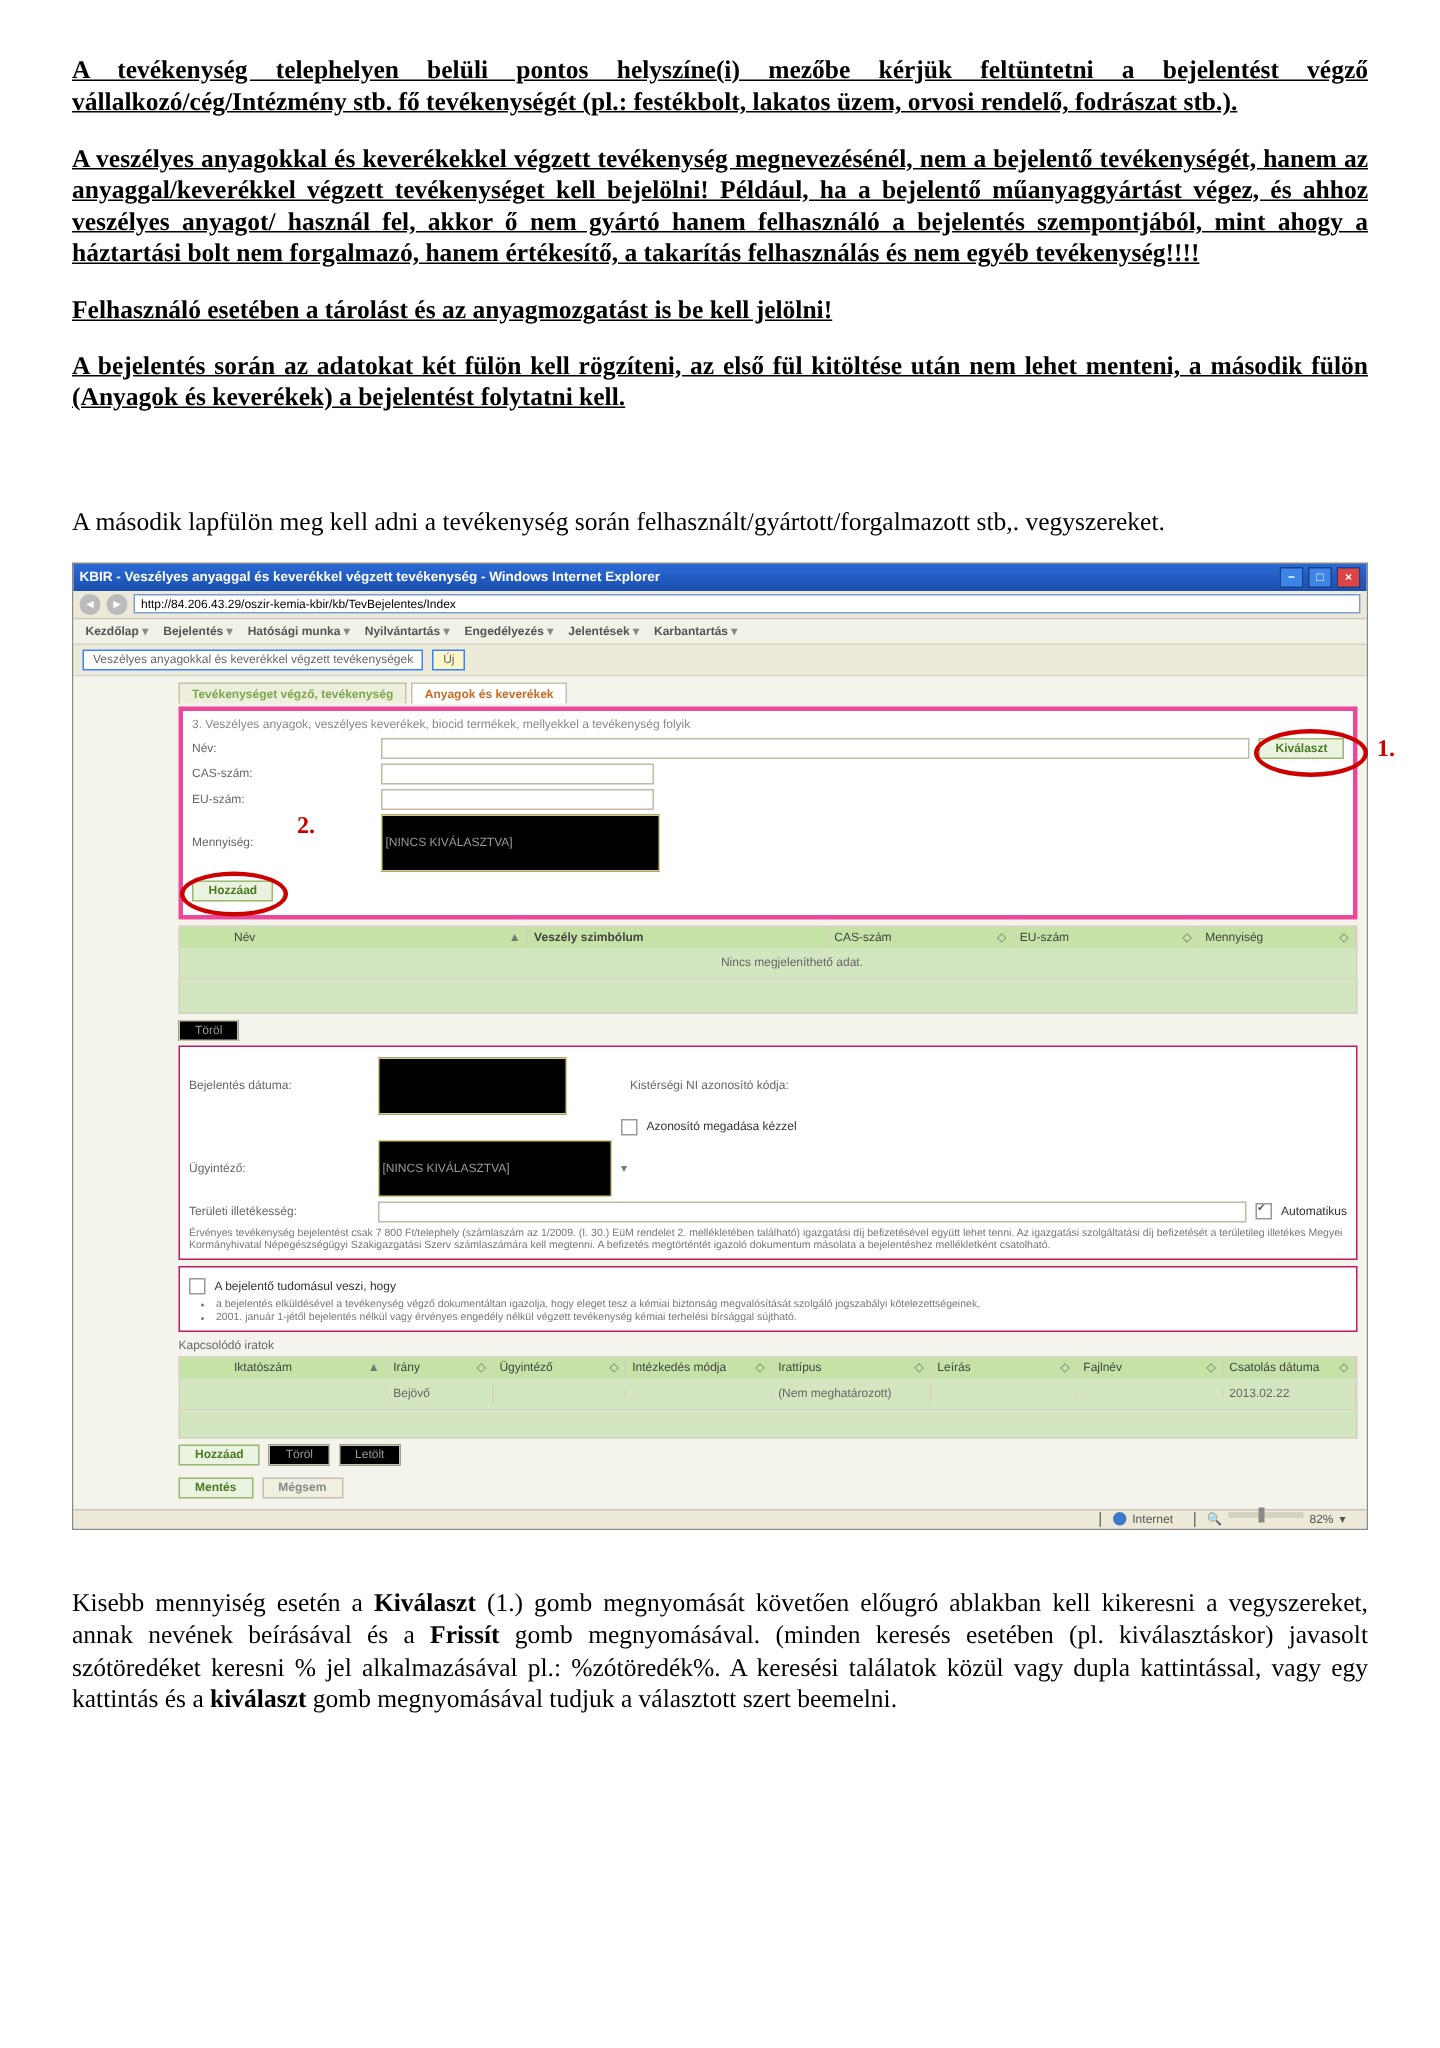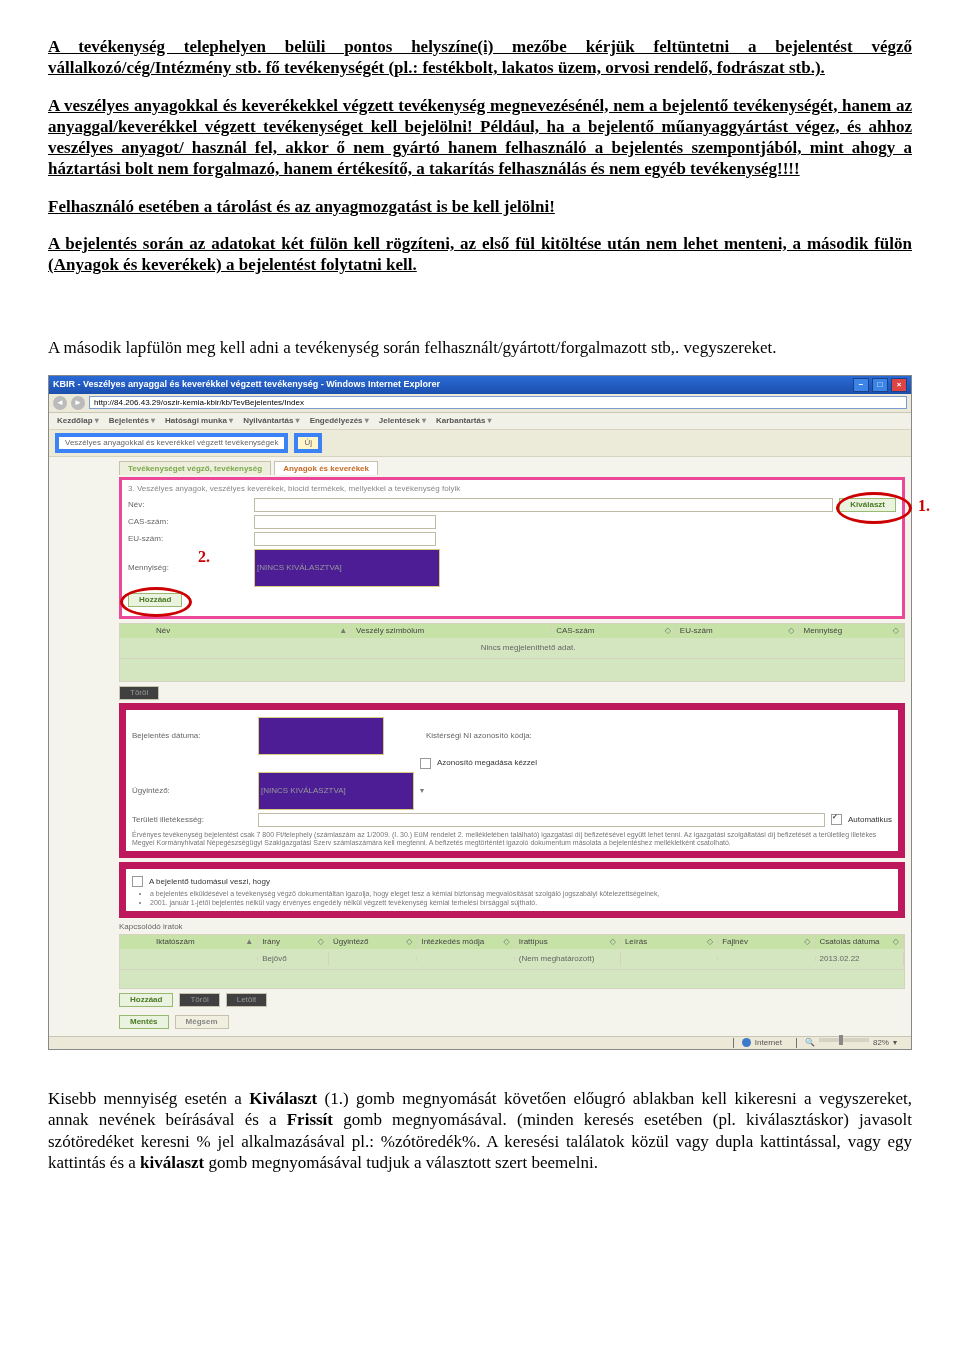--- a/index.html
+++ b/index.html
@@ -59,21 +59,21 @@
   }
   .menu-row {
     display: flex; gap: 10px; padding: 3px 8px;
     background: #f2f1e8; border-bottom: 1px solid #d5d2c2; color: #555; font-weight: bold;
   }
   .menu-row span::after { content: " ▾"; color: #888; }
   .sub-bar {
     display: flex; gap: 6px; padding: 3px 6px;
     background: #ecead8; border-bottom: 1px solid #d5d2c2; color: #666;
   }
-  .sub-bar .sub-item { background: #fff; border: 4px solid #3b82f6; padding: 1px 6px; }
+  .sub-bar .sub-item { background: #fff; border: 1px solid #3b82f6; padding: 1px 6px; }
   .sub-bar .sub-item.active { background: #fef6c9; }
 
   .app-body {
     display: flex; padding: 4px 6px; background: #f5f4ec;
   }
   .left-col { width: 64px; }
   .main-col { flex: 1; }
 
   .tabs { display: flex; gap: 3px; margin-bottom: 2px; }
   .tab {
@@ -90,27 +90,27 @@
     color: #888; font-size: 8px; margin-bottom: 4px;
   }
   .form-row {
     display: flex; align-items: center; gap: 6px; margin: 3px 0;
   }
   .form-row label { width: 120px; color: #666; }
   .inp {
     flex: 1; height: 12px; background: #fff; border: 1px solid #bfbba7;
   }
   .inp.short { flex: none; width: 180px; }
-  .inp.sel { background: #4c1d95; border: 1px solid #d8cc7e; color:#999; padding:12px 2px; font-size:8px; display:flex; align-items:center; }
+  .inp.sel { background: #000000; border: 1px solid #d8cc7e; color:#999; padding:12px 2px; font-size:8px; display:flex; align-items:center; }
   .btn-sm {
     background: #eaf3df; border: 1px solid #99b970; color: #4a7a23;
     padding: 1px 10px; font-size: 8px; font-weight: bold;
   }
   .btn-grey {
-    background: #404040; border: 1px solid #c6c2ad; color: #999;
+    background: #000000; border: 1px solid #c6c2ad; color: #999;
     padding: 1px 10px; font-size: 8px;
   }
   .circle-red {
     position: absolute; border: 3px solid #c00; border-radius: 50%;
     background: transparent; pointer-events: none;
   }
   .anno {
     position: absolute; color: #c00; font-family: "Times New Roman", serif;
     font-weight: bold; font-size: 16px;
   }
@@ -128,36 +128,36 @@
     padding: 2px 4px; border-right: 1px solid #d5d2c2; display:flex; align-items:center;
   }
   .grid-head .c .sort { margin-left: auto; color:#777; }
   .grid-body-row {
     background: #d3e6bf; color: #666; font-size: 8px;
     min-height: 20px; justify-content: center; align-items: center;
   }
   .grid-body-row.center { justify-content: center; }
 
   .c-name { flex: 2; }
-  .c-sym  { flex: 2; }
+  .c-sym  { flex: 2; font-weight: bold; }
   .c-cas  { flex: 1.2; }
   .c-eu   { flex: 1.2; }
   .c-mn   { flex: 1; }
 
   .c-ikt  { flex: 1.1; }
   .c-ira  { flex: 0.7; }
   .c-ugy  { flex: 0.9; }
   .c-int  { flex: 1; }
   .c-irt  { flex: 1.1; }
   .c-le   { flex: 1; }
   .c-faj  { flex: 1; }
   .c-csat { flex: 0.9; }
 
   .lower-block {
-    border: 7px solid #be185d; background: #fff; padding: 4px 6px; margin-bottom: 4px;
+    border: 1px solid #be185d; background: #fff; padding: 4px 6px; margin-bottom: 4px;
   }
   .lower-block .form-row label { width: 120px; }
   .small-text { font-size: 7px; color: #777; line-height: 1.2; }
   .chk { width: 9px; height: 9px; border: 1px solid #999; background:#fff; display:inline-block; }
   .chk.on::after { content:"✔"; font-size:7px; position:relative; top:-3px; color:#555; }
 
   .status-bar {
     display: flex; justify-content: flex-end; align-items: center; gap: 6px;
     background: #ece9d8; border-top: 1px solid #c9c6b5; padding: 1px 6px;
     font-size: 8px; color: #555;

